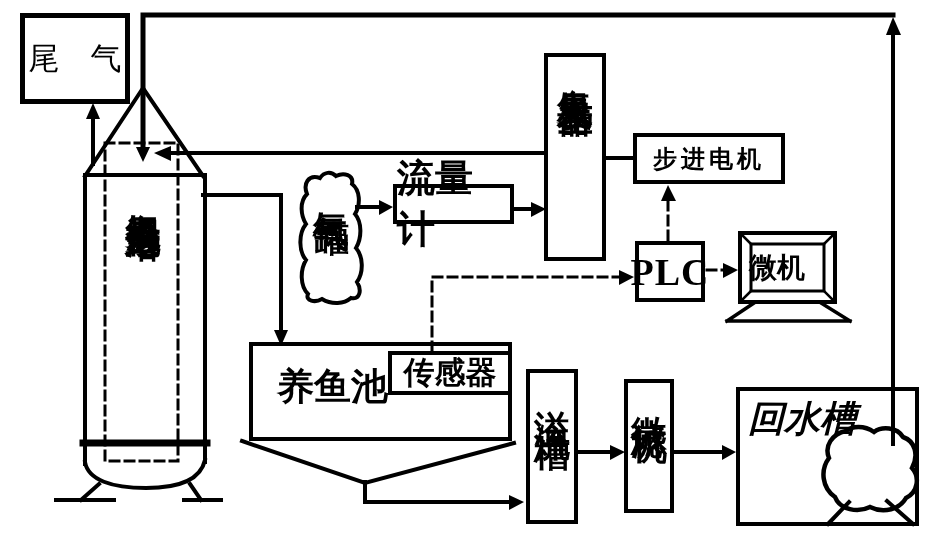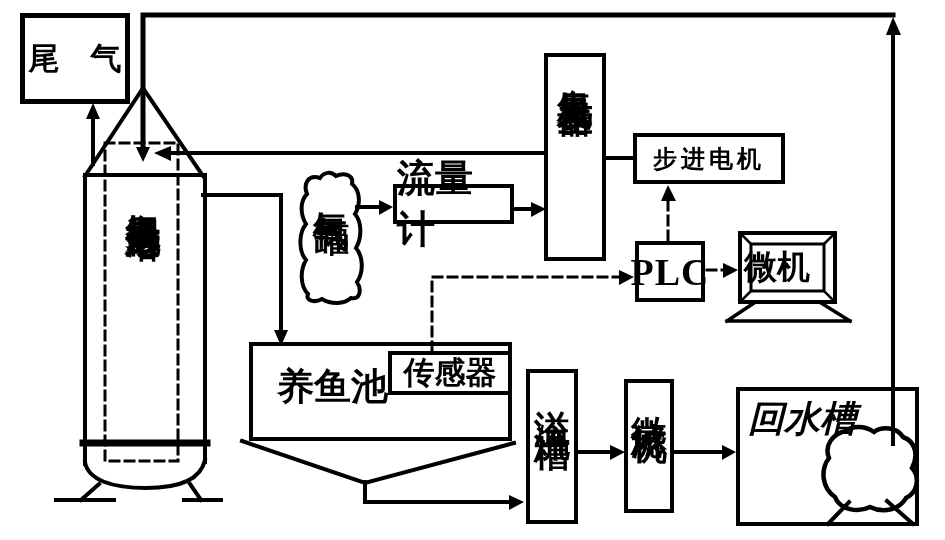--- a/index.html
+++ b/index.html
@@ -8,21 +8,21 @@
   .stage svg{position:absolute;left:0;top:0;z-index:0;}
   .box{position:absolute;box-sizing:border-box;border:4px solid #000;background:transparent;
        display:flex;align-items:center;justify-content:center;z-index:2;color:#000;}
   .cjk{font-family:"Liberation Serif","DejaVu Serif",serif;font-weight:bold;color:#000;}
   .vlabel{position:absolute;z-index:2;writing-mode:vertical-rl;text-orientation:upright;
           font-family:"Liberation Serif","DejaVu Serif",serif;font-weight:bold;color:#000;
           white-space:nowrap;line-height:1;}
   .hlabel{position:absolute;z-index:2;font-weight:bold;color:#000;white-space:nowrap;line-height:1;}
 
   .tailgas{left:20px;top:13px;width:110px;height:91px;border-width:5px;
-           flex-direction:row;font-size:31px;font-weight:bold;line-height:40px;}
+           flex-direction:row;font-size:31px;font-weight:normal;line-height:40px;}
   .flowmeter{left:393px;top:184px;width:121px;height:40px;font-size:38px;font-weight:bold;}
   .generator{left:544px;top:53px;width:62px;height:208px;}
   .motor{left:633px;top:133px;width:152px;height:51px;font-size:24px;font-weight:bold;letter-spacing:4px;}
   .plc{left:635px;top:241px;width:70px;height:61px;font-size:38px;font-weight:bold;letter-spacing:1px;}
   .pond{left:249px;top:342px;width:263px;height:99px;border-width:4px;}
   .sensor{left:388px;top:351px;width:124px;height:44px;border-width:4px;font-size:31px;font-weight:bold;}
   .overflow{left:526px;top:369px;width:52px;height:155px;}
   .microfilter{left:624px;top:379px;width:50px;height:134px;}
   .returntank{left:736px;top:387px;width:183px;height:139px;font-style:italic;}
 </style>
@@ -115,21 +115,21 @@
   <div class="vlabel" style="left:557px;top:61px;font-size:36px;letter-spacing:3px;">臭氧发生器</div>
 
   <div class="box cjk motor">
     <span>步进电机</span>
   </div>
 
   <div class="box cjk plc">
     <span>PLC</span>
   </div>
 
-  <div class="hlabel" style="left:751px;top:244px;width:52px;height:47px;display:flex;align-items:center;justify-content:center;font-size:33px;">微机</div>
+  <div class="hlabel" style="left:751px;top:244px;width:52px;height:47px;display:flex;align-items:center;justify-content:center;font-size:28px;">微机</div>
 
   <div class="box pond">
     <span class="hlabel" style="left:24px;top:22px;font-size:37px;position:absolute;">养鱼池</span>
   </div>
 
   <div class="box cjk sensor">
     <span>传感器</span>
   </div>
 
   <div class="box overflow"></div>

